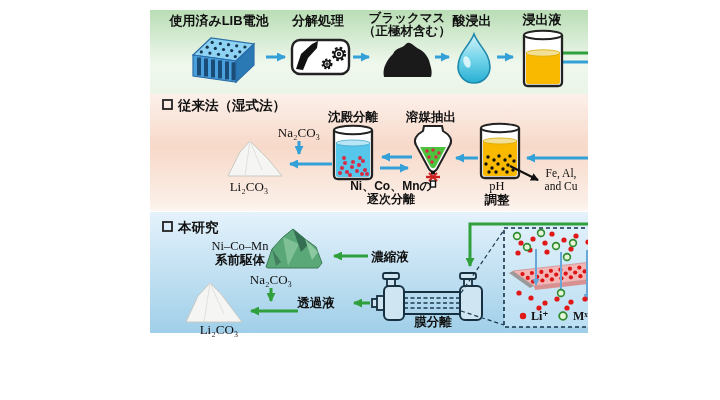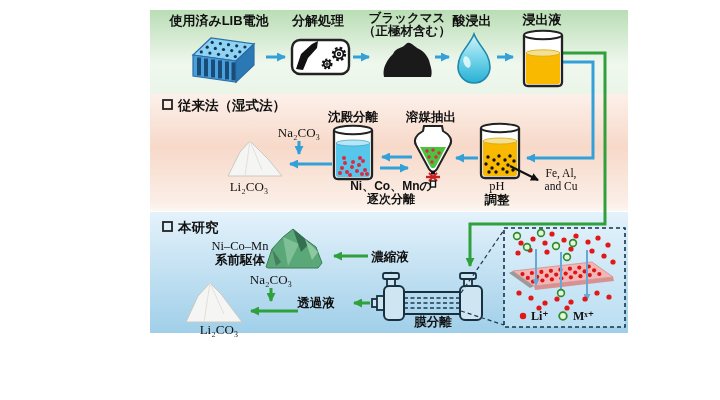--- a/index.html
+++ b/index.html
@@ -1,16 +1,16 @@
 <!DOCTYPE html>
 <html><head>
 <meta charset="utf-8">
 <style>
   html,body{margin:0;padding:0;background:#fff;}
-  .stage{position:relative;width:720px;height:400px;background:#d946ef;overflow:hidden;
+  .stage{position:relative;width:588px;height:400px;background:#d946ef;overflow:hidden;
          font-family:"Liberation Sans","DejaVu Sans",sans-serif;}
   svg{display:block;}
   .jp{font-family:"Liberation Sans","DejaVu Sans",sans-serif;font-weight:bold;fill:#111;}
   .sf{font-family:"Liberation Serif","DejaVu Serif",serif;fill:#111;}
   .sfb{font-family:"Liberation Serif","DejaVu Serif",serif;font-weight:bold;fill:#111;}
 </style>
 </head>
 <body>
 
 <div class="stage">

